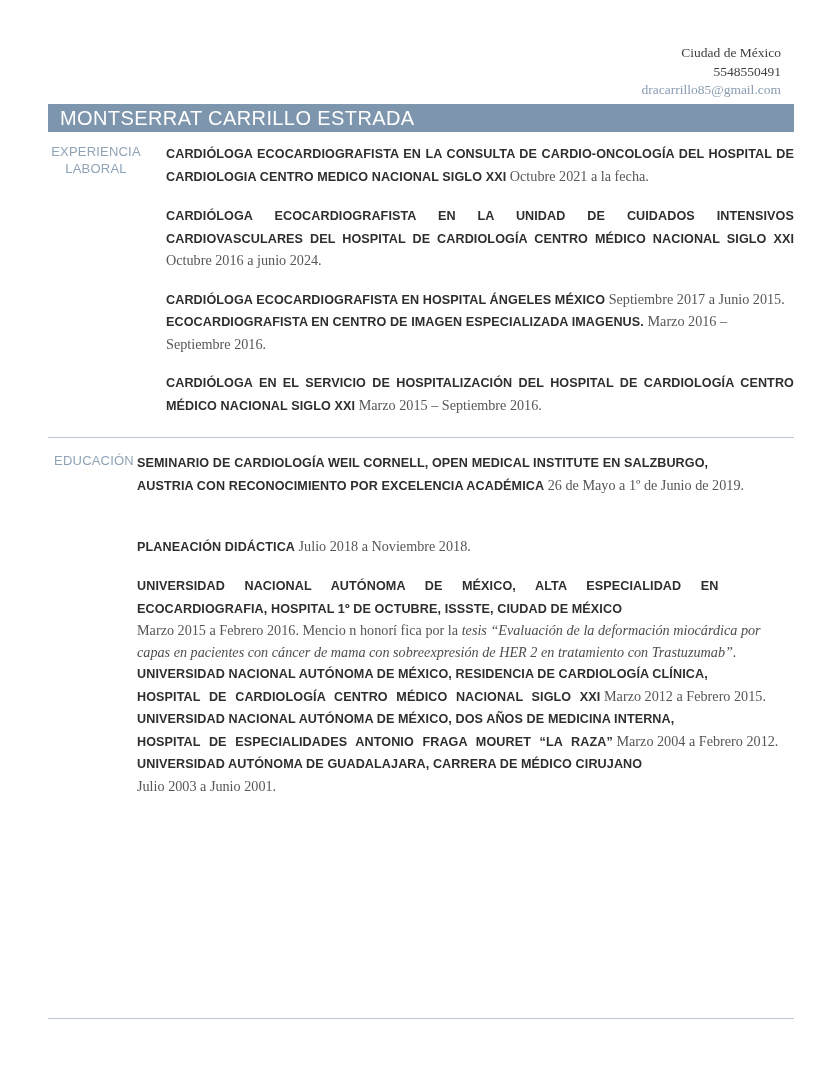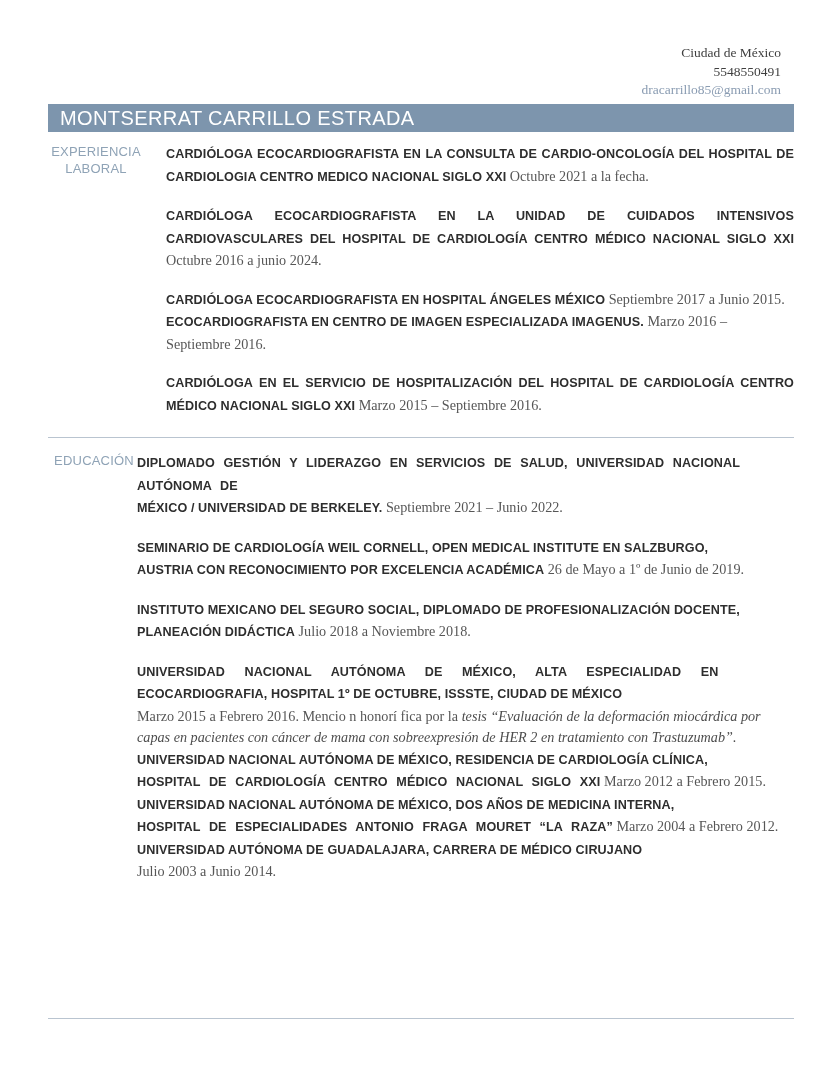--- a/index.html
+++ b/index.html
@@ -177,37 +177,31 @@
 
     </div>
   </div>
 
   <div class="divider div-1"></div>
 
   <div class="section sec-education">
     <div class="sec-label edu">EDUCACIÓN</div>
     <div class="sec-body">
 
-      <div class="entry">
-        <p class="nojust">
-          <span class="ttl spread3">DIPLOMADO GESTIÓN Y LIDERAZGO EN SERVICIOS DE SALUD, UNIVERSIDAD NACIONAL AUTÓNOMA DE</span><br>
-          <span class="ttl">MÉXICO / UNIVERSIDAD DE BERKELEY.</span><span class="dt"> Septiembre 2021 – Junio 2022.</span>
-        </p>
-      </div>
 
       <div class="entry">
         <p class="nojust">
           <span class="ttl">SEMINARIO DE CARDIOLOGÍA WEIL CORNELL, OPEN MEDICAL INSTITUTE EN SALZBURGO,</span><br>
           <span class="ttl">AUSTRIA CON RECONOCIMIENTO POR EXCELENCIA ACADÉMICA</span><span class="dt"> 26 de Mayo a 1º de Junio de 2019.</span>
         </p>
       </div>
 
       <div class="entry">
         <p class="nojust">
-          <span class="ttl">INSTITUTO MEXICANO DEL SEGURO SOCIAL, DIPLOMADO DE PROFESIONALIZACIÓN DOCENTE,</span><br>
+          <br>
           <span class="ttl">PLANEACIÓN DIDÁCTICA</span><span class="dt"> Julio 2018 a Noviembre 2018.</span>
         </p>
       </div>
 
 
       <div class="entry tight">
         <p class="nojust">
           <span class="ttl spread2">UNIVERSIDAD NACIONAL AUTÓNOMA DE MÉXICO, ALTA ESPECIALIDAD EN</span><br>
           <span class="ttl">ECOCARDIOGRAFIA, HOSPITAL 1º DE OCTUBRE, ISSSTE, CIUDAD DE MÉXICO</span><br>
           <span class="dt">Marzo 2015 a Febrero 2016. Mencio n honorí fica por la </span><span class="it">tesis “Evaluación de la deformación miocárdica por capas en pacientes con cáncer de mama con sobreexpresión de HER 2 en tratamiento con Trastuzumab”.</span>
@@ -224,21 +218,21 @@
       <div class="entry tight">
         <p class="nojust">
           <span class="ttl">UNIVERSIDAD NACIONAL AUTÓNOMA DE MÉXICO, DOS AÑOS DE MEDICINA INTERNA,</span><br>
           <span class="ttl spread3">HOSPITAL DE ESPECIALIDADES ANTONIO FRAGA MOURET “LA RAZA”</span><span class="dt"> Marzo 2004 a Febrero 2012.</span>
         </p>
       </div>
 
       <div class="entry tight">
         <p class="nojust">
           <span class="ttl">UNIVERSIDAD AUTÓNOMA DE GUADALAJARA, CARRERA DE MÉDICO CIRUJANO</span><br>
-          <span class="dt">Julio 2003 a Junio 2014.</span>
+          <span class="dt">Julio 2003 a Junio 2001.</span>
         </p>
       </div>
 
     </div>
   </div>
 
   <div class="divider div-2"></div>
 
 </div>
 

